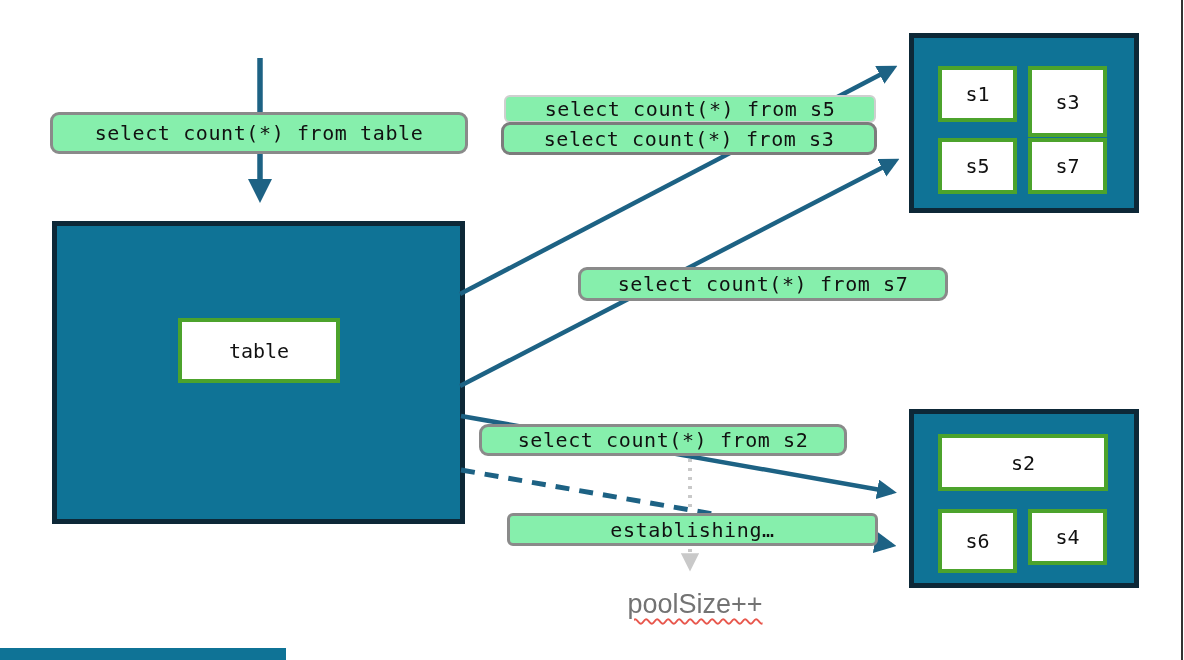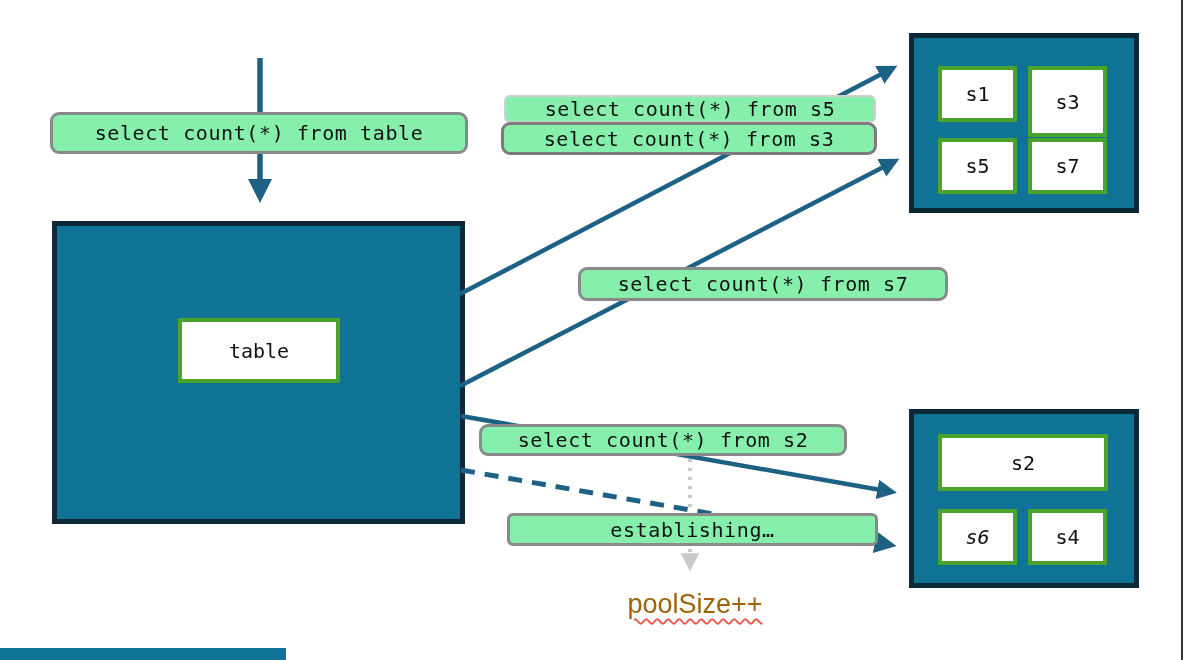--- a/index.html
+++ b/index.html
@@ -14,39 +14,39 @@
 
   
   .chip{position:absolute;box-sizing:border-box;background:#ffffff;border:4px solid #4ca32c;
         display:flex;align-items:center;justify-content:center;color:#111;font-size:20px;}
   .chip-table{left:121px;top:92px;width:162px;height:65px;}
   .chip-s1{left:24px;top:28px;width:79px;height:56px;}
   .chip-s3{left:114px;top:28px;width:79px;height:71px;}
   .chip-s5{left:24px;top:100px;width:79px;height:56px;}
   .chip-s7{left:114px;top:100px;width:79px;height:56px;}
   .chip-s2{left:24px;top:20px;width:170px;height:57px;}
-  .chip-s6{left:24px;top:95px;width:79px;height:56px;font-style:italic;}
+  .chip-s6{left:24px;top:95px;width:79px;height:64px;}
   .chip-s4{left:114px;top:95px;width:79px;height:56px;}
 
   
   .arrows{position:absolute;left:0;top:0;width:1184px;height:660px;z-index:5;pointer-events:none;}
 
   
   .qlabel{position:absolute;box-sizing:border-box;background:#86efac;border:3px solid #8a8a8a;
           border-radius:9px;display:flex;align-items:center;justify-content:center;
           color:#111;font-size:20px;letter-spacing:0.6px;z-index:10;white-space:nowrap;}
   .ql-table{left:50px;top:112px;width:418px;height:42px;}
   .ql-s5{left:504px;top:95px;width:372px;height:28px;border:2px solid #cfcfcf;border-radius:6px;z-index:9;}
   .ql-s3{left:501px;top:122px;width:376px;height:33px;border-color:#7c7c7c;text-align:center;}
   .ql-s7{left:578px;top:267px;width:370px;height:34px;}
   .ql-s2{left:479px;top:424px;width:368px;height:32px;}
   .ql-est{left:507px;top:513px;width:371px;height:33px;border-radius:6px;}
 
   .poolsize{position:absolute;left:610px;top:589px;width:170px;text-align:center;z-index:10;
-            font-family:"Liberation Sans","DejaVu Sans",sans-serif;font-size:27px;color:#a16207;
+            font-family:"Liberation Sans","DejaVu Sans",sans-serif;font-size:27px;color:#737373;
             text-decoration:underline wavy #e8574d;text-decoration-thickness:2px;text-underline-offset:5px;}
 
   .edge-line{position:absolute;left:1181px;top:0;width:2px;height:660px;background:#333333;z-index:20;}
   .bottom-bar{position:absolute;left:0;top:648px;width:286px;height:12px;background:#0f7396;z-index:20;}
 </style>
 </head>
 <body>
 
 <div class="canvas">
 

